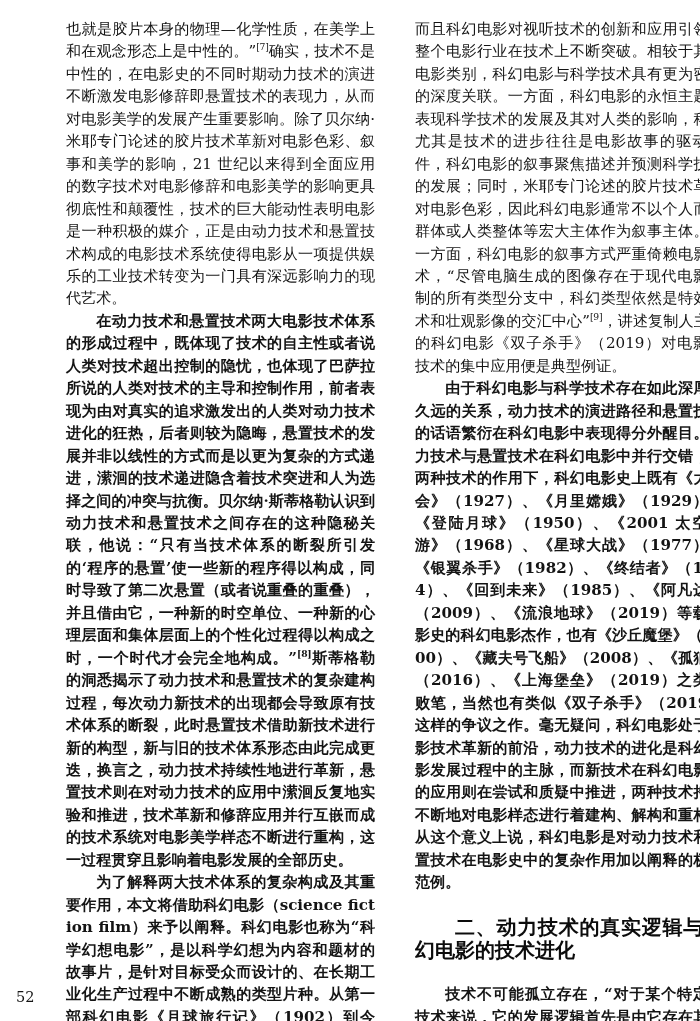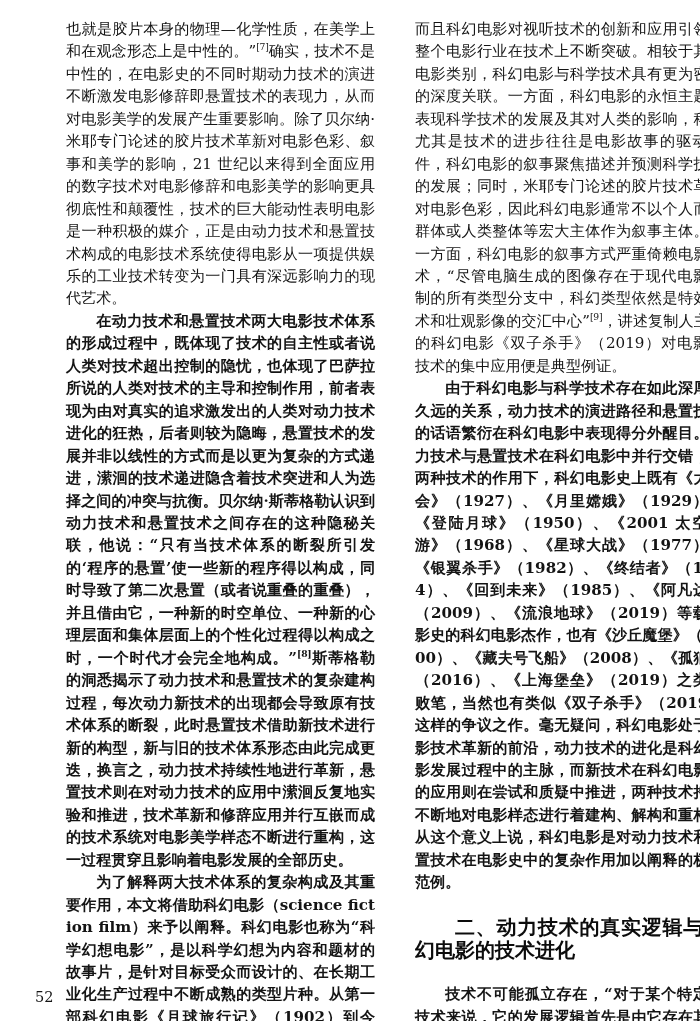--- a/index.html
+++ b/index.html
@@ -80,21 +80,21 @@
     line-height: 0;
     letter-spacing: -0.2px;
   }
 
   .lat {
     font-family: "DejaVu Serif", "Liberation Serif", serif;
   }
 
   .folio {
     position: absolute;
-    left: 35px;
+    left: 16px;
     top: 988px;
     font-size: 14.5px;
     line-height: 18px;
     font-family: "DejaVu Serif", "Liberation Serif", serif;
     color: #141414;
   }
 </style>
 </head>
 <body>
 

